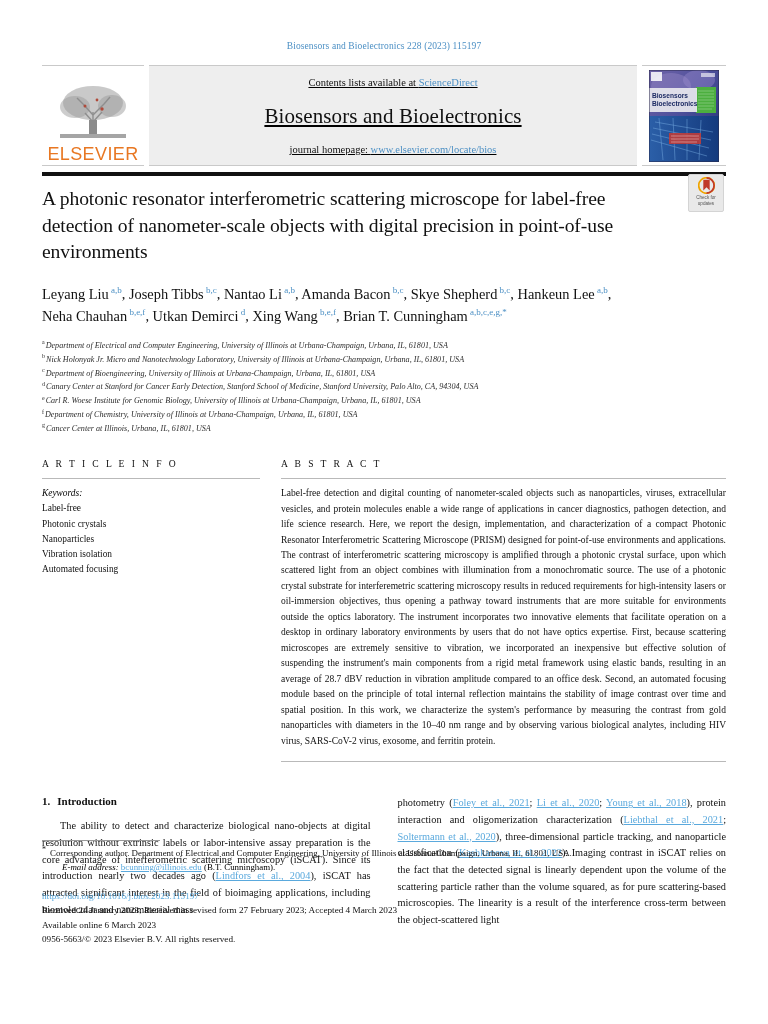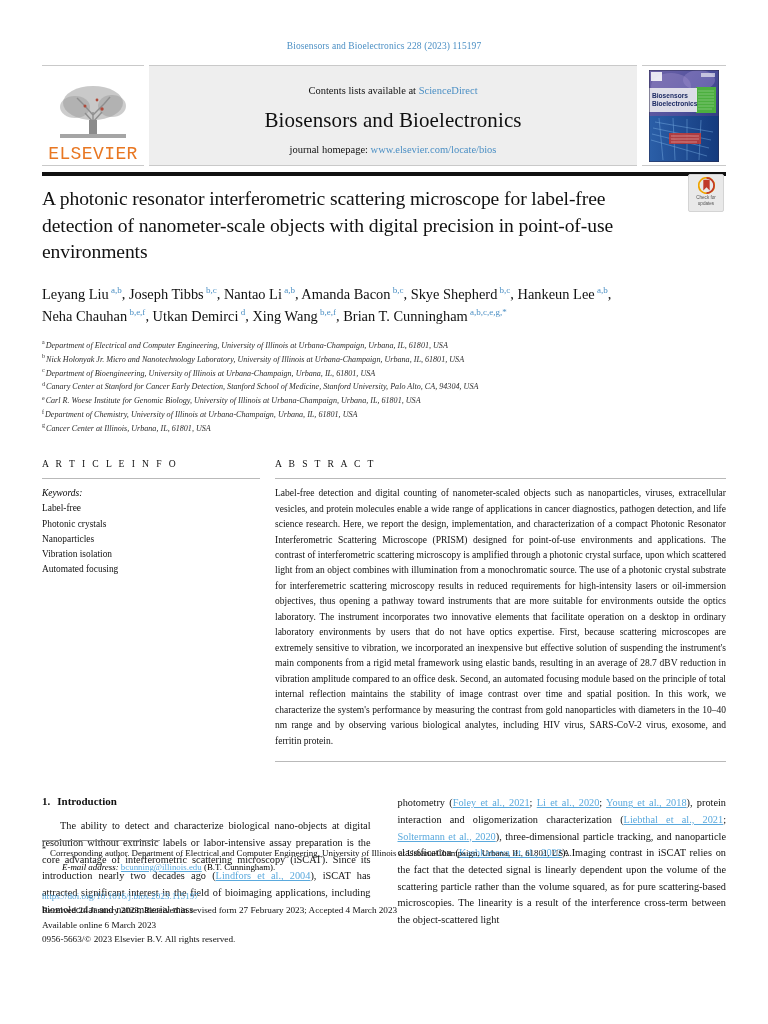--- a/index.html
+++ b/index.html
@@ -47,39 +47,40 @@
     display: flex;
     flex-direction: column;
     align-items: center;
     justify-content: flex-end;
     padding-bottom: 2px;
     box-sizing: border-box;
   }
   .elsevier-tree { display:block; }
   .elsevier-word {
     color: #e87722;
-    font-family: Liberation Mono, monospace;
+    font-family: Liberation Sans, sans-serif;
     font-size: 18px;
     letter-spacing: .4px;
     line-height: 1;
     margin-top: 1px;
   }
   .journal-band {
     flex: 1 1 auto;
     background: #eeeeee;
     border-top: 1px solid #c9c9c9;
     border-bottom: 1px solid #c9c9c9;
     box-sizing: border-box;
     display: flex;
     flex-direction: column;
     justify-content: space-between;
     align-items: center;
-    padding: 19px 0 10px 0;
+    padding: 11px 0 10px 0;
     margin-left: 5px;
     margin-right: 5px;
+    text-decoration: underline;
   }
   .contents-line {
     font-size: 10.5px;
     color: #111;
   }
   .contents-line a, .homepage-line a {
     color: #4b8fc4;
     text-decoration: none;
   }
   .journal-name {
@@ -170,21 +171,21 @@
     vertical-align: super;
     line-height: 0;
     color: #2b2b2b;
     margin-right: 1px;
   }
 
   
   .two-col {
     margin-top: 22px;
     display: flex;
-    gap: 3px;
+    gap: 9px;
   }
   .col-info { width: 218px; flex: 0 0 218px; }
   .col-abs  { flex: 1 1 auto; margin-left: 12px; }
   .sec-head {
     font-size: 9.6px;
     letter-spacing: 2.4px;
     color: #111;
     font-family: "Liberation Serif", serif;
   }
   .sec-rule {

